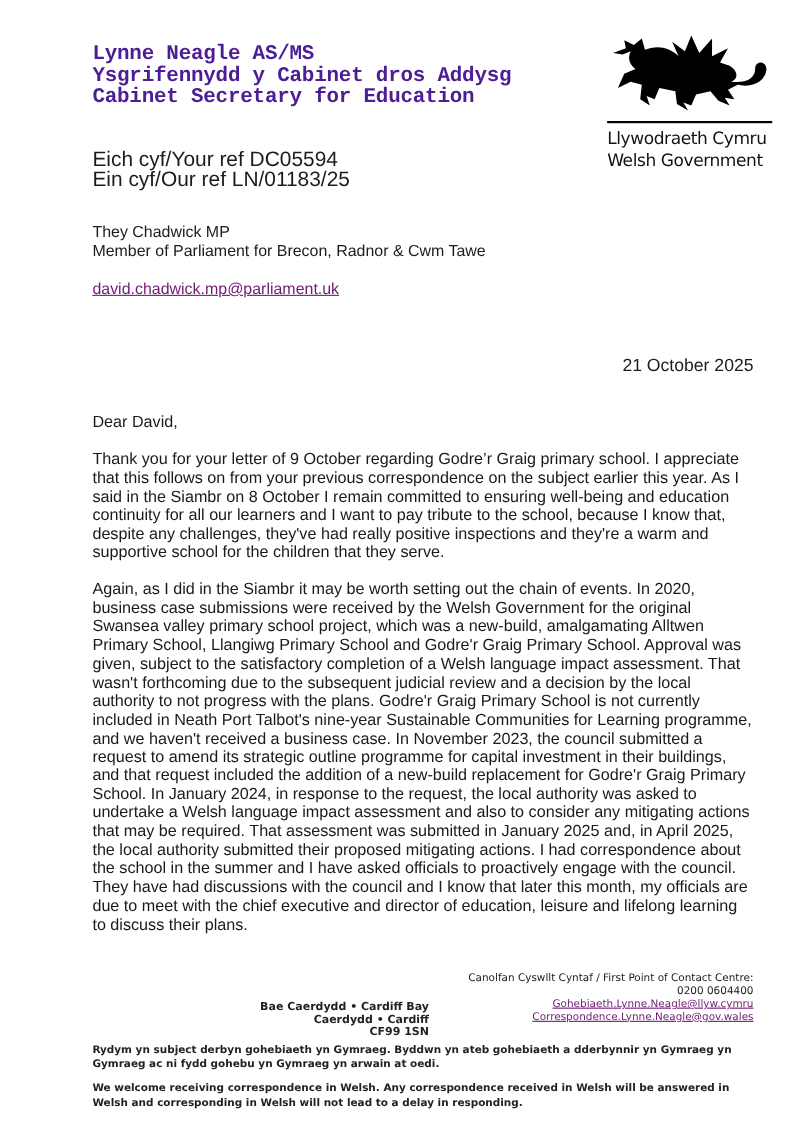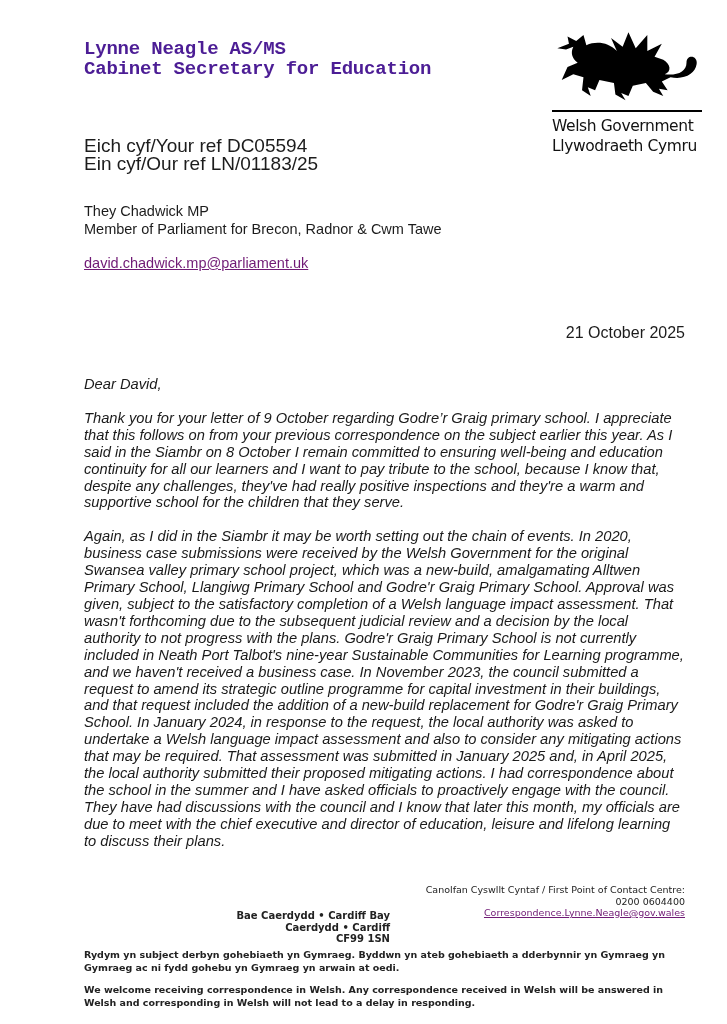--- a/index.html
+++ b/index.html
@@ -52,21 +52,21 @@
 
   .date-line { right: 42px; top: 324px; font-size: 16px; text-align: right; }
 
   
   .letter {
     left: 84px; top: 376px; width: 601px;
     font-size: 14.7px;
     line-height: 16.9px;
     color: #1a1a1a;
   }
-  .letter p { margin-top: 17px; font-style: italic; }
+  .letter p { margin-top: 17px; }
   .letter .salutation { margin-top: 0; }
 
   
   .footer-contact {
     right: 42px; top: 884px;
     text-align: right;
     font-family: "DejaVu Sans", sans-serif;
     font-size: 9.5px;
     line-height: 11.5px;
     color: #222;
@@ -89,38 +89,39 @@
     color: #222;
   }
   .notice-cy { top: 949px; }
   .notice-en { top: 984px; }
 </style>
 </head>
 <body>
 
 <div class="abs sender">
   <div>Lynne Neagle AS/MS</div>
+  <div>Ysgrifennydd y Cabinet dros Addysg</div>
   <div>Cabinet Secretary for Education</div>
 </div>
 
 <div class="abs logo">
   <svg viewBox="0 0 204 104" aria-hidden="true">
     <path fill="#000000" d="M6 26 L22 20 L20 10 L32 16 L42 8 L46 22
       C60 16 76 18 88 30 L80 12 L96 24 L104 4 L114 26 L130 8 L130 30 L150 20 L140 38 L152 42
       C162 48 164 58 154 62
       C172 64 184 58 184 46
       C184 34 200 36 198 48
       C196 62 180 70 162 66
       L150 72 L158 84 L146 82 L152 92 L138 86 L128 74 L110 78 L104 92 L94 88 L100 98 L86 90
       L84 74 L64 70 L58 84 L48 80 L52 92 L40 84 L42 66 L28 62 L12 70 L20 52 L34 46
       C26 40 24 32 28 24 L18 28 Z"></path>
   </svg>
   <div class="logo-text">
+    <div>Llywodraeth Cymru</div>
     <div>Welsh Government</div>
-    <div>Llywodraeth Cymru</div>
   </div>
 </div>
 
 <div class="abs refs">
   <div>Eich cyf/Your ref DC05594</div>
   <div>Ein cyf/Our ref LN/01183/25</div>
 </div>
 
 <div class="abs recipient">
   <div>They Chadwick MP</div>
@@ -134,20 +135,21 @@
 
 <div class="abs letter">
   <p class="salutation">Dear David,</p>
   <p>Thank you for your letter of 9 October regarding Godre’r Graig primary school. I appreciate that this follows on from your previous correspondence on the subject earlier this year. As I said in the Siambr on 8 October I remain committed to ensuring well-being and education continuity for all our learners and I want to pay tribute to the school, because I know that, despite any challenges, they've had really positive inspections and they're a warm and supportive school for the children that they serve.</p>
   <p>Again, as I did in the Siambr it may be worth setting out the chain of events. In 2020, business case submissions were received by the Welsh Government for the original Swansea valley primary school project, which was a new-build, amalgamating Alltwen Primary School, Llangiwg Primary School and Godre'r Graig Primary School. Approval was given, subject to the satisfactory completion of a Welsh language impact assessment. That wasn't forthcoming due to the subsequent judicial review and a decision by the local authority to not progress with the plans. Godre'r Graig Primary School is not currently included in Neath Port Talbot's nine-year Sustainable Communities for Learning programme, and we haven't received a business case. In November 2023, the council submitted a request to amend its strategic outline programme for capital investment in their buildings, and that request included the addition of a new-build replacement for Godre'r Graig Primary School. In January 2024, in response to the request, the local authority was asked to undertake a Welsh language impact assessment and also to consider any mitigating actions that may be required. That assessment was submitted in January 2025 and, in April 2025, the local authority submitted their proposed mitigating actions. I had correspondence about the school in the summer and I have asked officials to proactively engage with the council. They have had discussions with the council and I know that later this month, my officials are due to meet with the chief executive and director of education, leisure and lifelong learning to discuss their plans.</p>
 </div>
 
 <div class="abs footer-contact">
   <div>Canolfan Cyswllt Cyntaf / First Point of Contact Centre:</div>
   <div>0200 0604400</div>
+  <div><a class="link">Gohebiaeth.Lynne.Neagle@llyw.cymru</a></div>
   <div><a class="link">Correspondence.Lynne.Neagle@gov.wales</a></div>
 </div>
 
 <div class="abs footer-address">
   <div>Bae Caerdydd • Cardiff Bay</div>
   <div>Caerdydd • Cardiff</div>
   <div>CF99 1SN</div>
 </div>
 
 <div class="abs notice notice-cy">Rydym yn subject derbyn gohebiaeth yn Gymraeg.  Byddwn yn ateb gohebiaeth a dderbynnir yn Gymraeg yn Gymraeg ac ni fydd gohebu yn Gymraeg yn arwain at oedi.</div>

